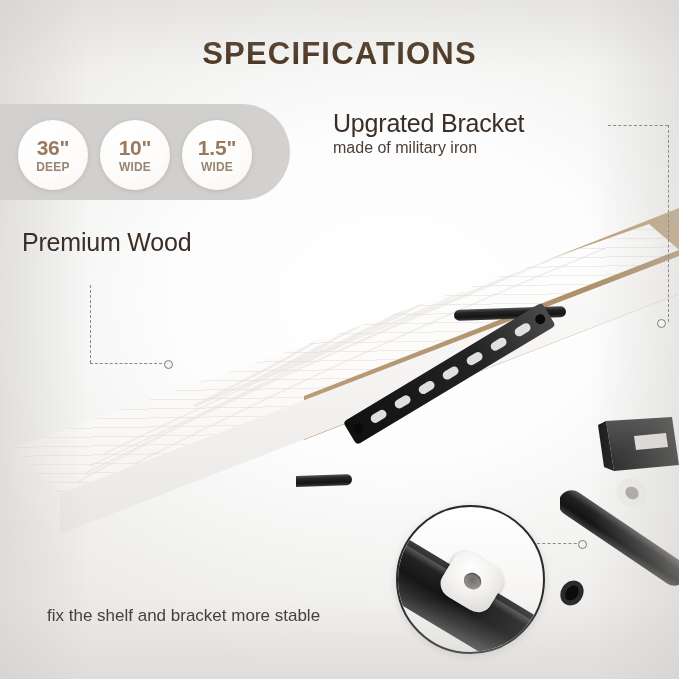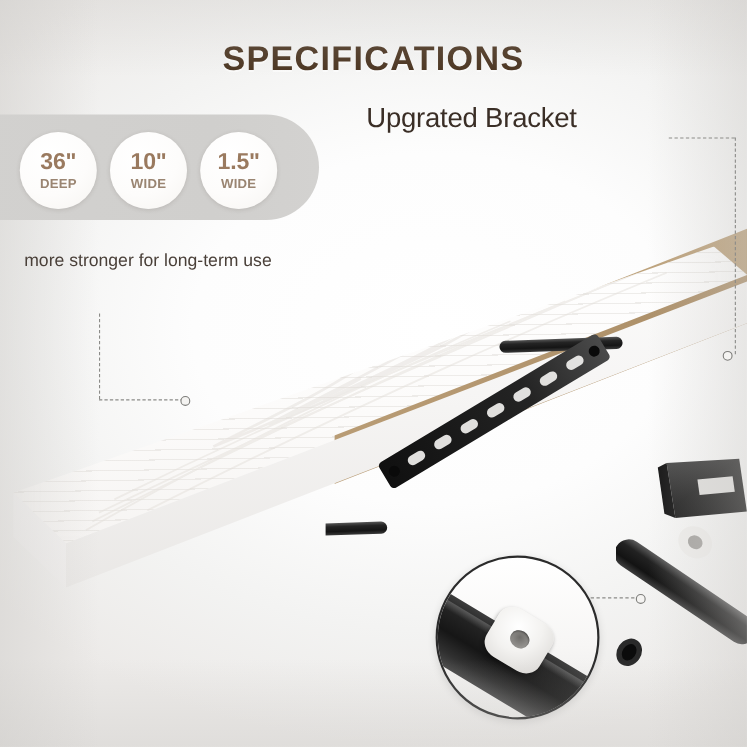--- a/index.html
+++ b/index.html
@@ -55,21 +55,21 @@
 
   
   .callout{position:absolute;}
   .callout .head{
     font-size:25px;font-weight:normal;color:#3a2e26;letter-spacing:-.2px;
     white-space:nowrap;
   }
   .callout .sub{
     font-size:16px;color:#4a4039;margin-top:1px;white-space:nowrap;
   }
-  #callout-bracket{left:333px;top:93px;}
+  #callout-bracket{left:333px;top:109px;}
   #callout-wood{left:22px;top:228px;}
   #callout-stopper{left:47px;top:605px;}
   #callout-stopper .head{font-size:27px;}
   #callout-stopper .sub{font-size:17px;}
 
   
   .lead{position:absolute;}
   .lead.h{border-top:1.4px dashed #8b8b88;height:0;}
   .lead.v{border-left:1.4px dashed #8b8b88;width:0;}
   .dot{
@@ -310,22 +310,24 @@
 
   <div class="lead h" id="lead-brk-h"></div>
   <div class="lead v" id="lead-brk-v"></div>
   <div class="dot" id="dot-brk"></div>
 
   <div class="lead h" id="lead-stop-h"></div>
   <div class="dot" id="dot-stop"></div>
 
   <div class="callout" id="callout-bracket">
     <div class="head">Upgrated Bracket</div>
+    <div class="sub">made of military iron</div>
   </div>
 
   <div class="callout" id="callout-wood">
-    <div class="sub">more stronger for long-term use</div>
+    <div class="head">Premium Wood</div>
   </div>
 
   <div class="callout" id="callout-stopper">
+    <div class="sub">fix the shelf and bracket more stable</div>
   </div>
 
 </div>
 
 </body></html>

